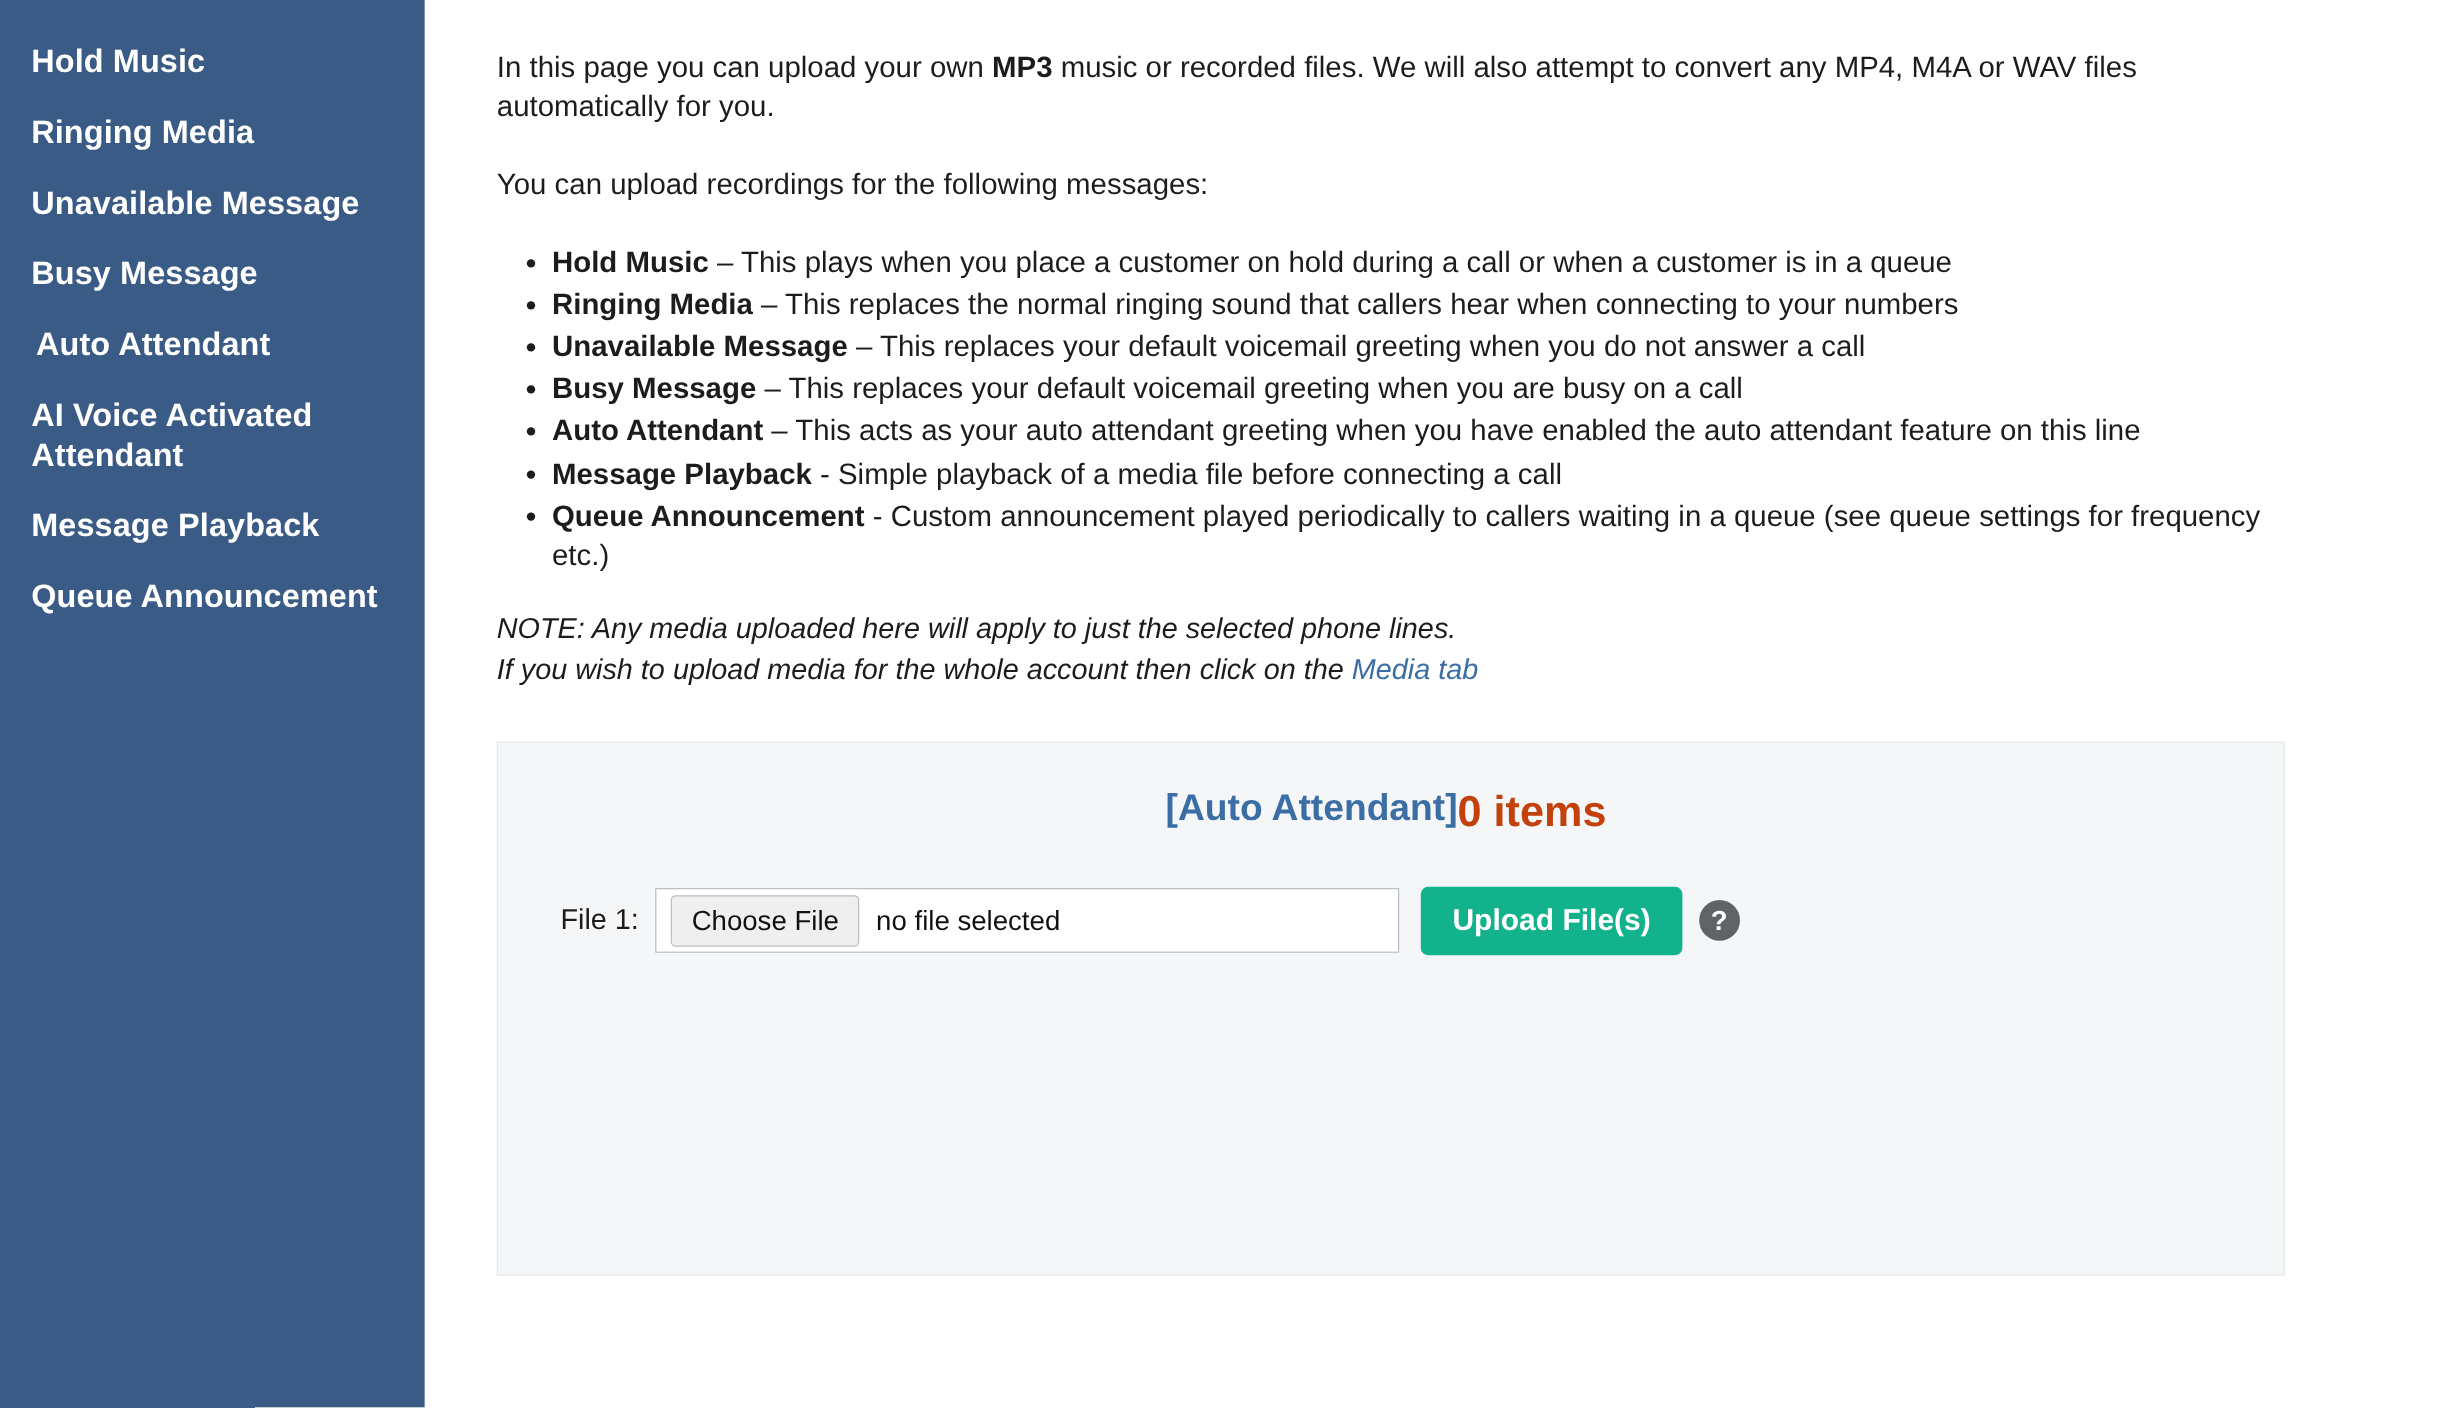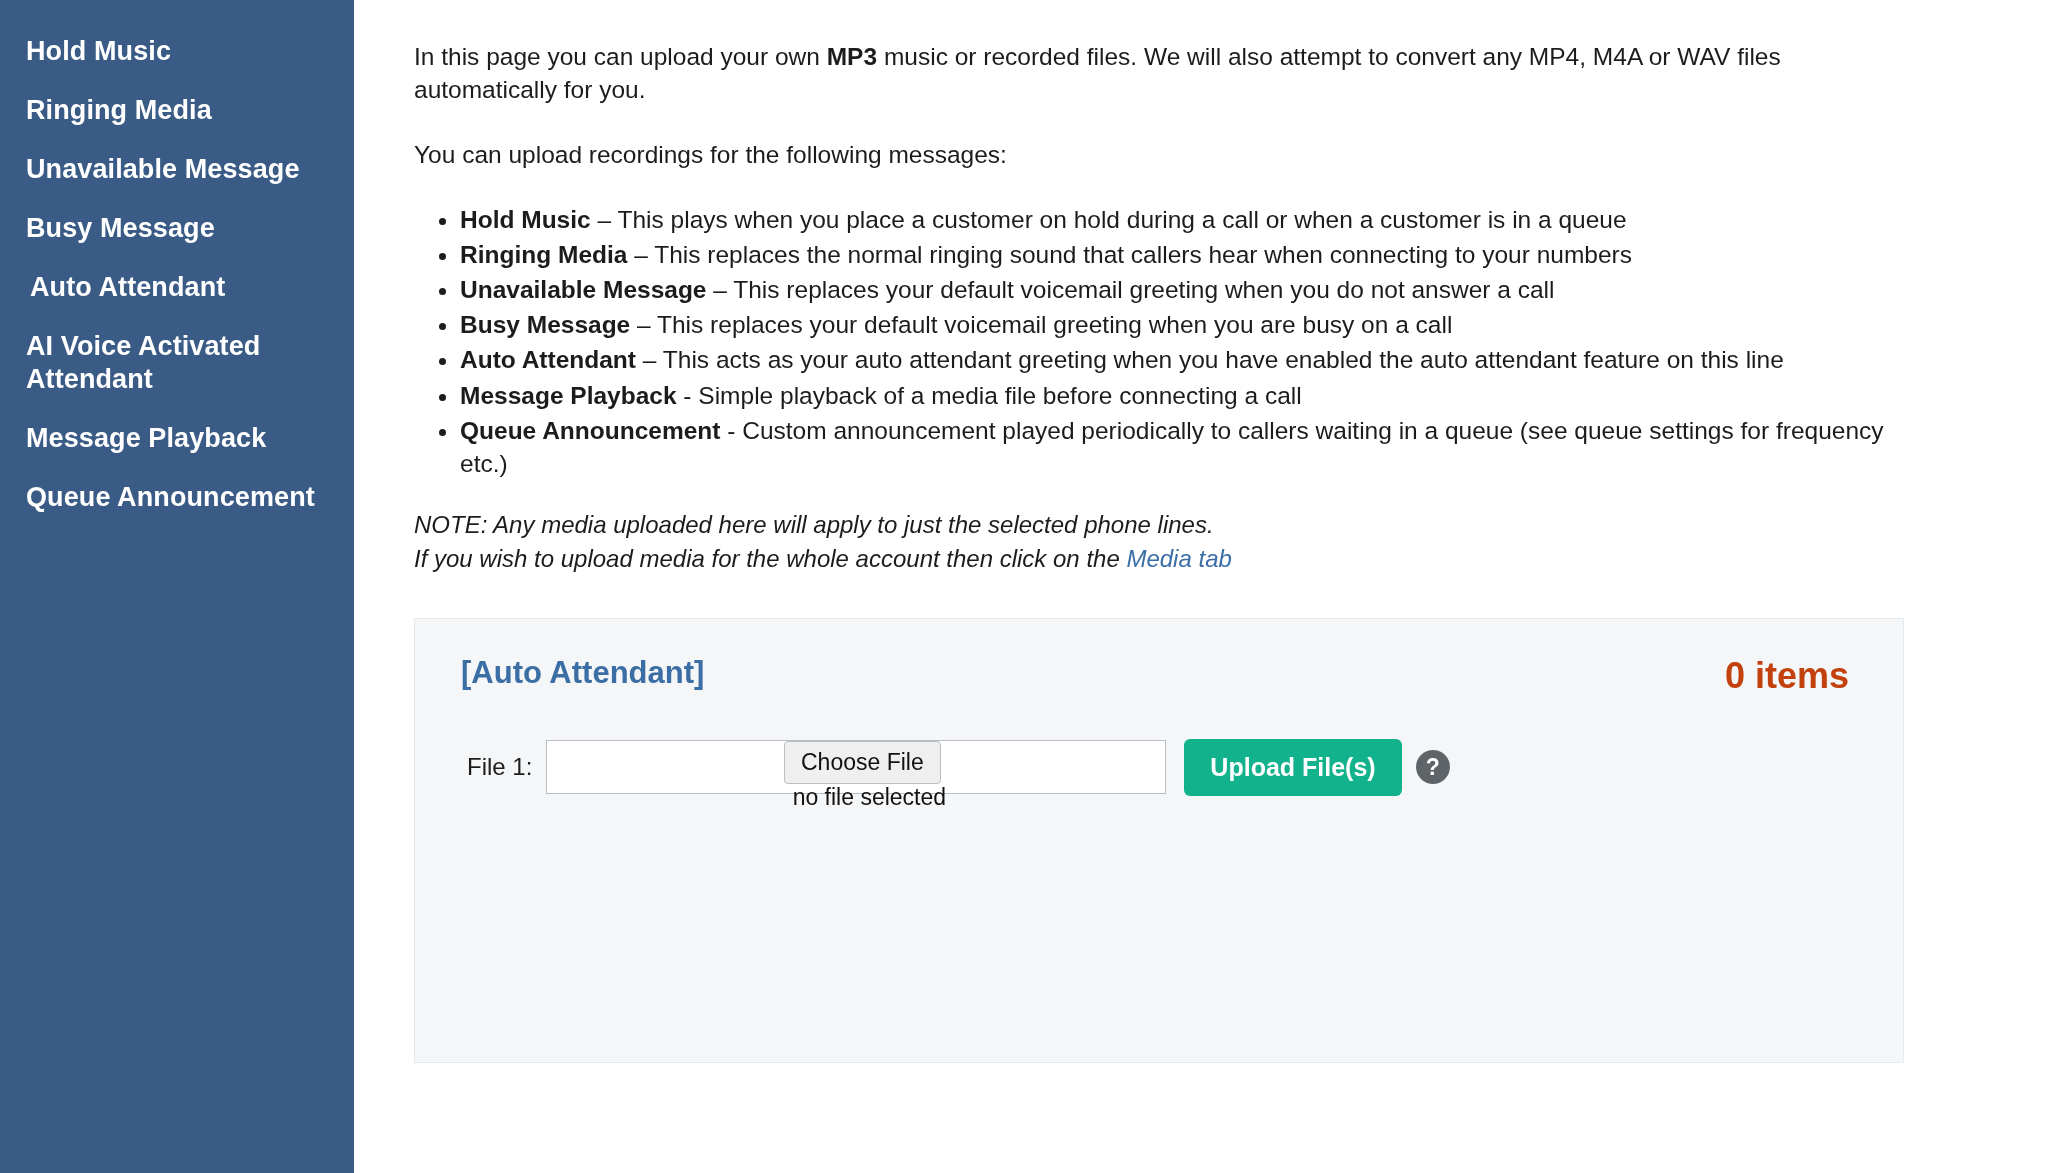--- a/index.html
+++ b/index.html
@@ -90,21 +90,21 @@
     border: 1px solid #e7eaec;
     padding: 36px 46px 40px 46px;
     box-sizing: border-box;
     width: 1490px;
     height: 445px;
     position: relative;
   }
   .panel-head {
     display: flex;
     align-items: flex-start;
-    justify-content: space-between;
+    justify-content: center;
   }
   .folder-title {
     color: #3a6ea5;
     font-size: 31px;
     font-weight: bold;
   }
   .item-count {
     color: #c2410c;
     font-size: 36px;
     font-weight: bold;
@@ -129,21 +129,20 @@
   }
   .file-input {
     display: flex;
     align-items: center;
     background: #ffffff;
     border: 1px solid #b9bec4;
     height: 54px;
     width: 620px;
     box-sizing: border-box;
     padding: 0 0 0 12px;
-    flex-direction: column;
   }
   .choose-btn {
     background: #efefef;
     border: 1px solid #b9bec4;
     border-radius: 4px;
     font-size: 23px;
     color: #111111;
     padding: 7px 16px;
     cursor: pointer;
     font-family: "Liberation Sans", sans-serif;

